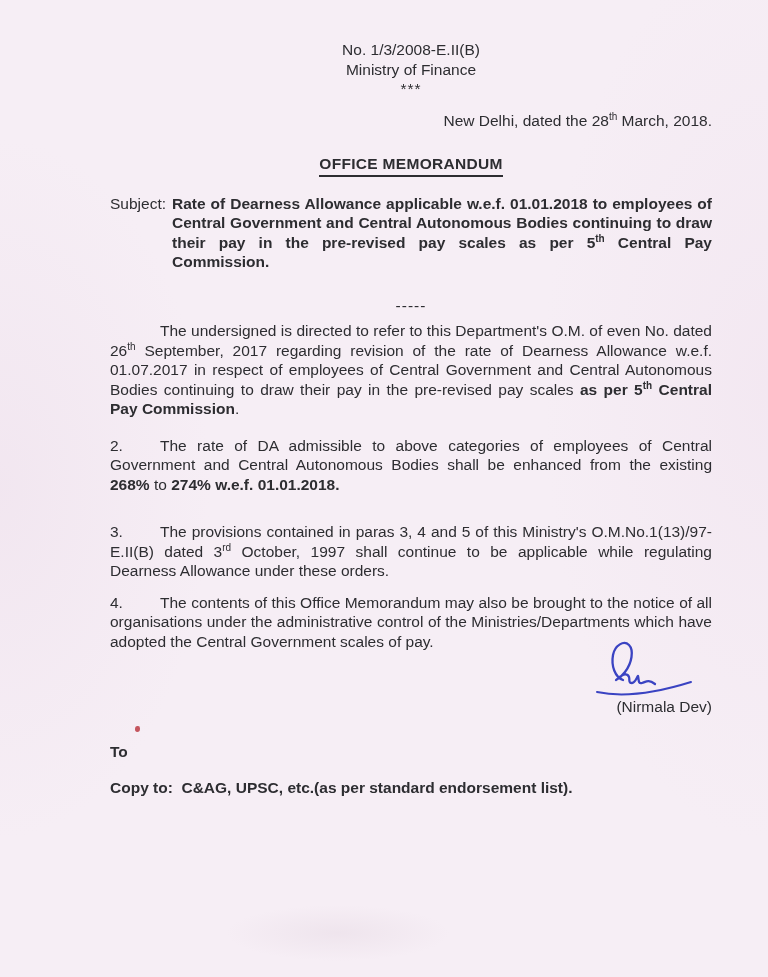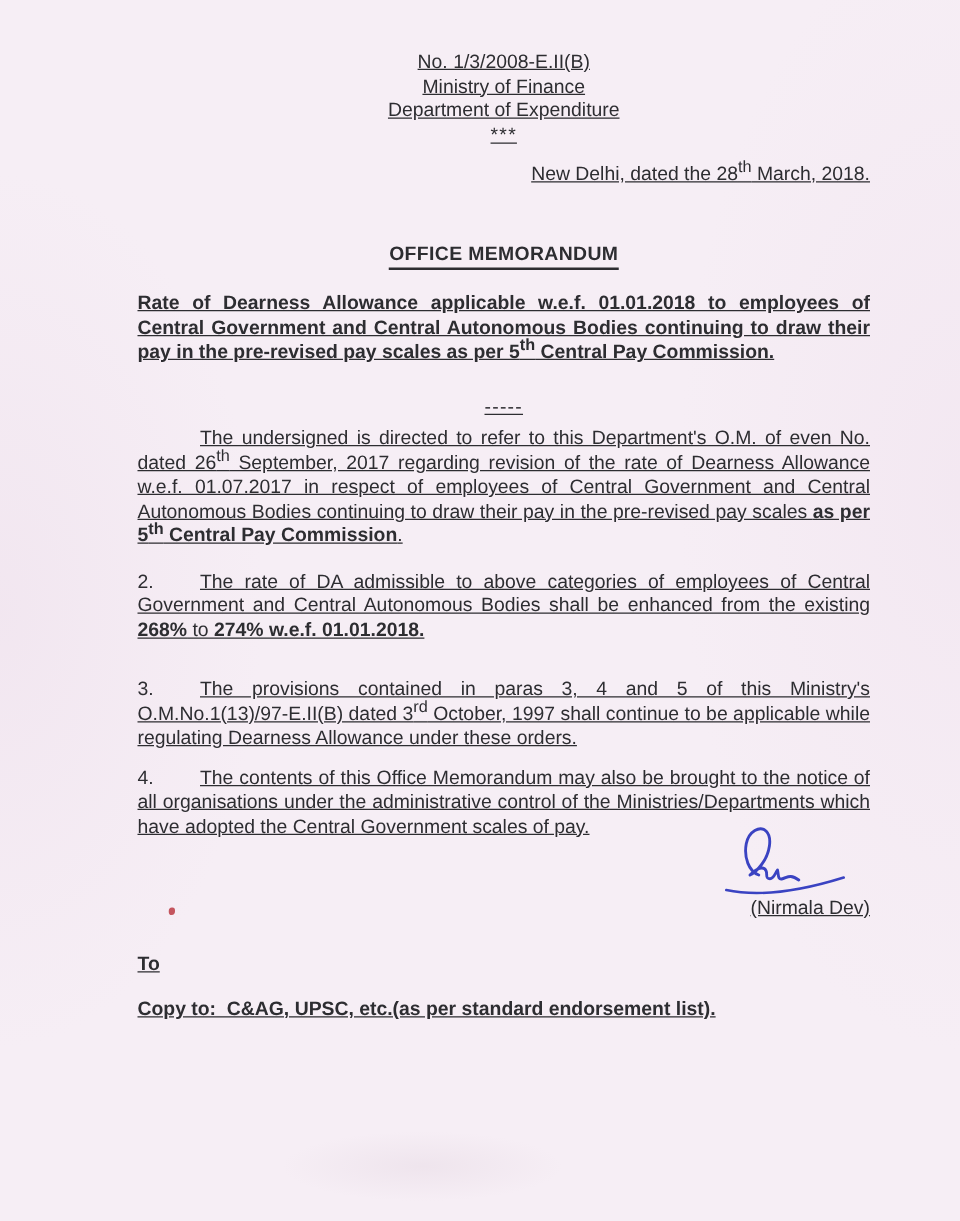--- a/index.html
+++ b/index.html
@@ -17,29 +17,29 @@
       radial-gradient(ellipse 160px 40px at 44% 95.5%, rgba(205,185,200,0.18), transparent 70%),
       radial-gradient(ellipse 300px 500px at 0% 50%, rgba(238,224,236,0.55), transparent 70%),
       radial-gradient(ellipse 300px 600px at 100% 40%, rgba(240,226,238,0.5), transparent 75%),
       #f6eef5;
     color:#2d2d31;
     font-size:15.5px;
     line-height:19.5px;
   }
   .content{
     position:absolute;
-    left:110px; right:72px; top:40px;text-decoration:underline;
+    left:110px; right:56px; top:40px;
   }
   .b{font-weight:bold;}
-  sup{font-size:13px;line-height:0;vertical-align:super;}
+  sup{font-size:10px;line-height:0;vertical-align:super;}
   .hdr{ text-align:center; }
   .hdr div{ }
   .stars{letter-spacing:1px;}
   .dateline{ text-align:right; margin-top:12px; }
-  .om-title-row{ text-align:center; margin-top:44px; }
+  .om-title-row{ text-align:center; margin-top:24px; }
   .om-title{
     display:inline-block;
     font-weight:bold;
     letter-spacing:.3px;
     border-bottom:2px solid #2d2d31;
     padding-bottom:1px;
   }
   .subject-row{
     display:flex; margin-top:17px;
   }
@@ -79,31 +79,31 @@
 </style>
 </head>
 <body>
 
 <div class="scan-page">
   <div class="content">
 
     <div class="hdr">
       <div>No. 1/3/2008-E.II(B)</div>
       <div>Ministry of Finance</div>
-      <div>Department of Expenditure</div>
       <div class="stars">***</div>
     </div>
 
     <div class="dateline"><span>New Delhi, dated the 28</span><sup>th</sup><span> March, 2018.</span></div>
 
     <div class="om-title-row">
       <span class="om-title">OFFICE MEMORANDUM</span>
     </div>
 
     <div class="subject-row">
+      <div class="subject-label">Subject:</div>
       <div class="subject-text"><span class="b">Rate of Dearness Allowance applicable w.e.f. 01.01.2018 to employees of Central Government and Central Autonomous Bodies continuing to draw their pay in the pre-revised pay scales as per 5</span><sup class="b">th</sup><span class="b"> Central Pay Commission.</span></div>
     </div>
 
     <div class="sep-row">-----</div>
 
     <p class="para p1"><span>The undersigned is directed to refer to this Department's O.M. of even No. dated 26</span><sup>th</sup><span> September, 2017 regarding revision of the rate of Dearness Allowance w.e.f. 01.07.2017 in respect of employees of Central Government and Central Autonomous Bodies continuing to draw their pay in the pre-revised pay scales </span><span class="b">as per 5</span><sup class="b">th</sup><span class="b"> Central Pay Commission</span><span>.</span></p>
 
     <p class="para pn mt-p2"><span class="num">2.</span><span><span>The rate of DA admissible to above categories of employees of Central Government and Central Autonomous Bodies shall be enhanced from the existing </span><span class="b">268%</span><span> to </span><span class="b">274% w.e.f. 01.01.2018.</span></span></p>
 
     <p class="para pn mt-p3"><span class="num">3.</span><span><span>The provisions contained in paras 3, 4 and 5 of this Ministry's O.M.No.1(13)/97-E.II(B) dated 3</span><sup>rd</sup><span> October, 1997 shall continue to be applicable while regulating Dearness Allowance under these orders.</span></span></p>

